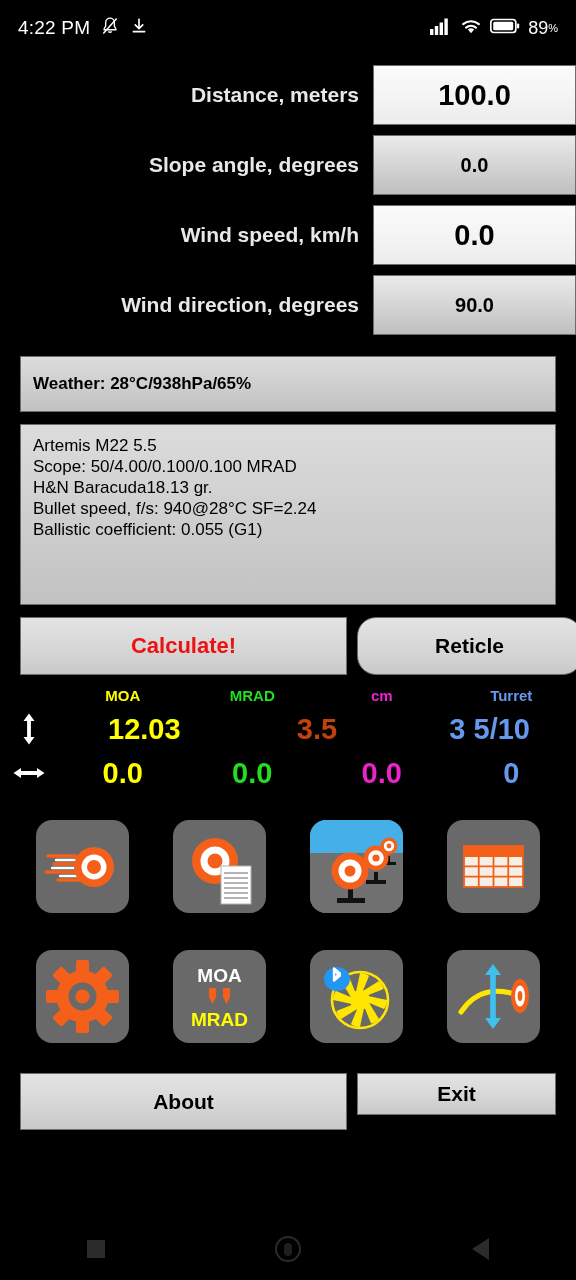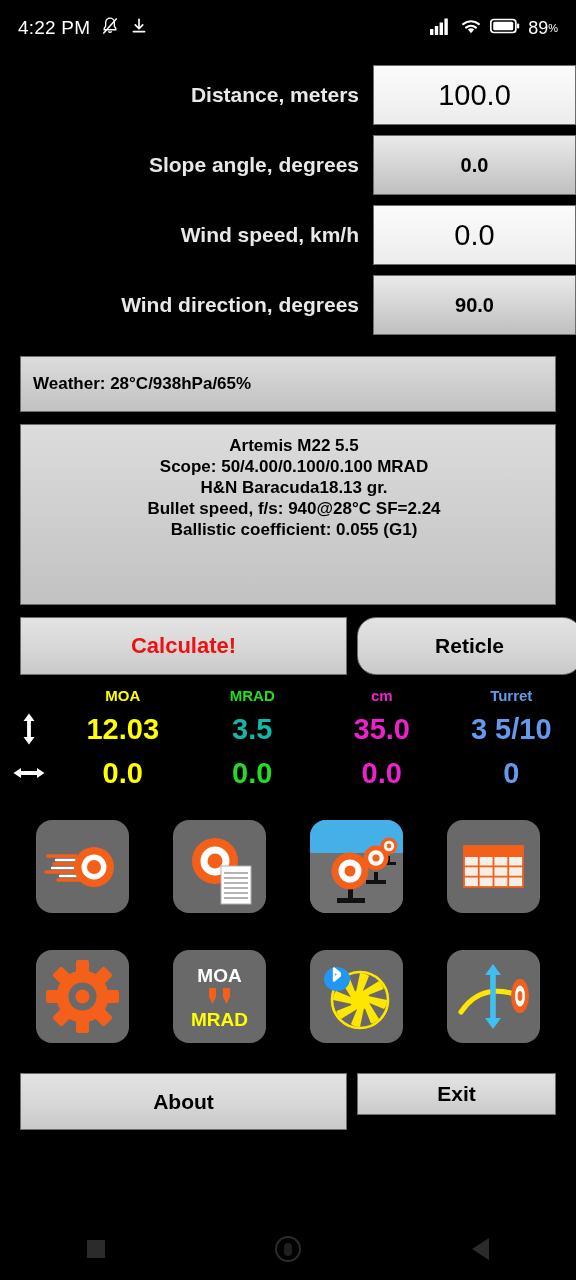--- a/index.html
+++ b/index.html
@@ -37,38 +37,38 @@
     text-align:right; padding-right:14px; white-space:nowrap;
   }
   .field {
     width:203px; height:60px; flex:0 0 203px;
     display:flex; align-items:center; justify-content:center;
     border:1px solid #6d6d6d;
     color:#000;
   }
   .field.light {
     background:linear-gradient(180deg,#fbfbfb 0%,#f4f4f4 52%,#ececec 100%);
-    font-size:29px; font-weight:normal;
+    font-size:29px; font-weight:bold;
   }
   .field.gray {
     background:linear-gradient(180deg,#eaeaea 0%,#d7d7d7 45%,#bfbfbf 100%);
     font-size:20px; font-weight:bold;
   }
 
   
   .panel {
     position:absolute; left:20px; width:536px;
     border:1px solid #6d6d6d;
     background:linear-gradient(180deg,#dcdcdc 0%,#cfcfcf 50%,#c2c2c2 100%);
     color:#000;
   }
   #weather-panel { top:356px; height:56px; display:flex; align-items:center; padding-left:12px; }
   #weather-panel .txt { font-size:17px; font-weight:bold; }
   #profile-panel { top:424px; height:181px; padding:10px 0 0 12px; }
-  #profile-panel .line { font-size:17px; font-weight:bold; line-height:21px; white-space:nowrap;text-align:center; }
+  #profile-panel .line { font-size:17px; font-weight:normal; line-height:21px; white-space:nowrap; }
 
   
   .btn {
     display:flex; align-items:center; justify-content:center;
     border:1px solid #6d6d6d;
     background:linear-gradient(180deg,#e3e3e3 0%,#d8d8d8 50%,#c9c9c9 100%);
     font-weight:bold;
   }
   #calc-btn { position:absolute; left:20px; top:617px; width:327px; height:58px; font-size:22px; }
   #reticle-btn { position:absolute; left:357px; top:617px; width:225px; height:58px; font-size:21px; color:#000;border-radius:19px; }
@@ -213,22 +213,21 @@
       <div class="res-cell" id="rh3" style="color: rgb(102, 153, 238);">Turret</div>
     </div>
 
     <div class="res-row">
       <div class="res-arrow">
         <svg width="22" height="34" viewBox="0 0 22 34">
           <path d="M11 1.5l5.5 7.5h-3.6v16h3.6L11 32.5 5.5 25h3.6V9H5.5z" fill="#fff"></path>
         </svg>
       </div>
       <div class="res-cell" id="rv00" style="color: rgb(255, 255, 0);">12.03</div>
-      <div class="res-cell" id="rv01" style="color: #14b8a6;">3.5</div>
-      <div class="res-cell" id="rv02" style="color: rgb(238, 34, 204);">35.0</div>
+      <div class="res-cell" id="rv01" style="color: #c2410c;">3.5</div>
       <div class="res-cell" id="rv03" style="color: rgb(102, 153, 238);">3 5/10</div>
     </div>
 
     <div class="res-row">
       <div class="res-arrow">
         <svg width="34" height="20" viewBox="0 0 34 20">
           <path d="M1.5 10l7.5-5v3h16V5l7.5 5-7.5 5v-3H9v3z" fill="#fff"></path>
         </svg>
       </div>
       <div class="res-cell" id="rv10" style="color: rgb(255, 255, 0);">0.0</div>

